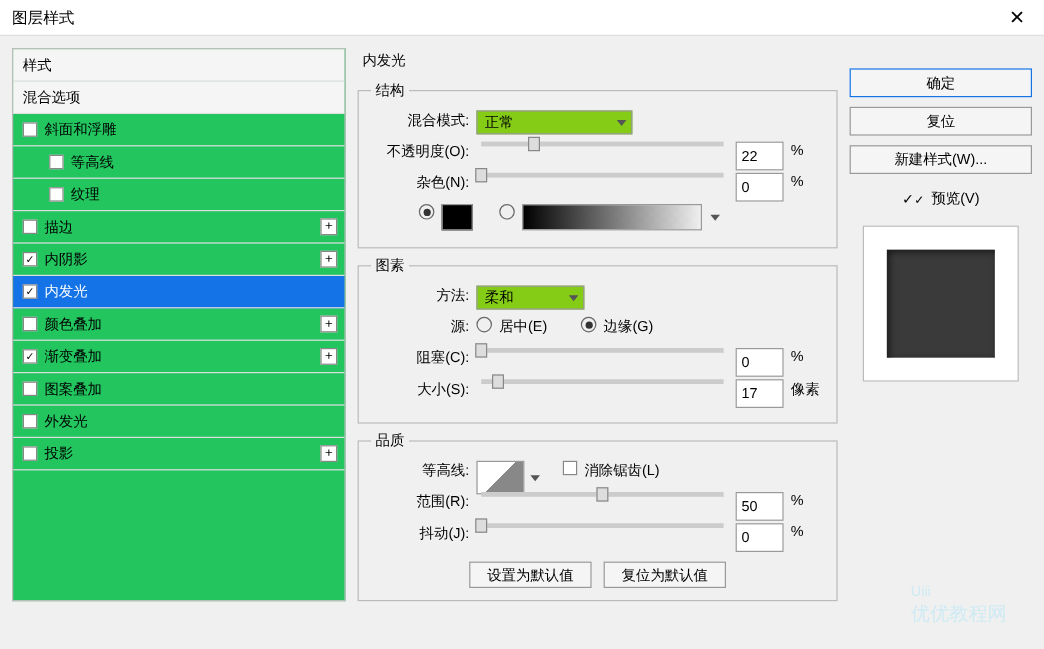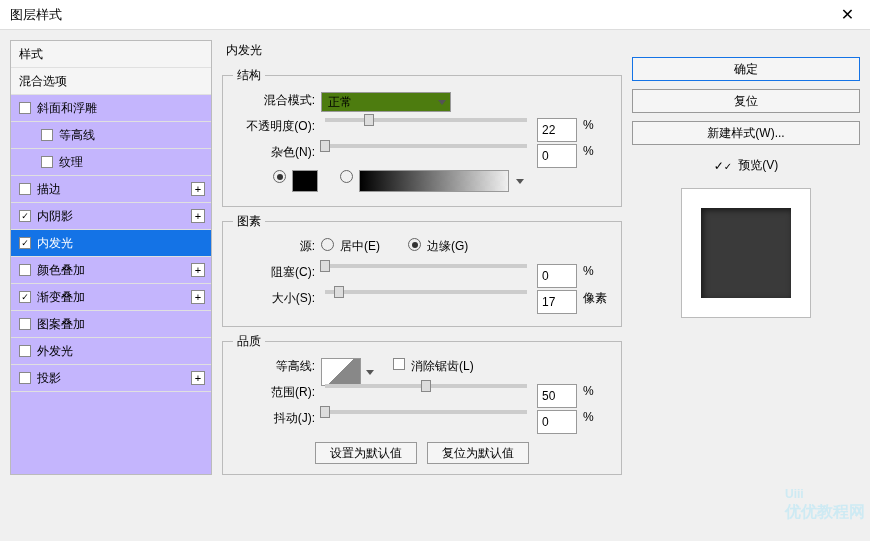--- a/index.html
+++ b/index.html
@@ -1,33 +1,33 @@
 <!DOCTYPE html>
 <html><head>
 <meta charset="utf-8">
 <style>
 * { box-sizing: border-box; margin: 0; padding: 0; font-family: "Microsoft YaHei", sans-serif; font-size: 12px; }
 body { background: #f0f0f0; width: 870px; height: 541px; overflow: hidden; }
 .titlebar { height: 30px; display: flex; align-items: center; justify-content: space-between; padding: 0 0 0 10px; background: #fff; border-bottom: 1px solid #ddd; }
 .titlebar .title { font-size: 13px; }
 .titlebar .close { width: 45px; height: 30px; display: flex; align-items: center; justify-content: center; font-size: 16px; }
 .main { display: flex; padding: 10px; gap: 10px; }
-.left-panel { width: 202px; border: 1px solid #bbb; background: #c4b5fd; }
+.left-panel { width: 278px; border: 1px solid #bbb; background: #22c55e; }
 .left-panel .item { height: 27px; display: flex; align-items: center; padding: 0 8px; border-bottom: 1px solid #e0e0e0; position: relative; }
 .left-panel .item.header { background: #f5f5f5; }
 .left-panel .item.selected { background: #1473e6; color: #fff; }
 .left-panel .item .cb { width: 12px; height: 12px; border: 1px solid #888; margin-right: 6px; display: inline-flex; align-items: center; justify-content: center; font-size: 9px; background: #fff; color: #000; }
 .left-panel .item.indent { padding-left: 30px; }
 .left-panel .item .plus { position: absolute; right: 6px; width: 14px; height: 14px; border: 1px solid #888; display: flex; align-items: center; justify-content: center; font-size: 11px; background: #fff; color: #000; }
 .center-panel { width: 400px; display: flex; flex-direction: column; gap: 6px; }
 fieldset { border: 1px solid #bbb; padding: 8px 10px 10px 10px; }
 legend { padding: 0 4px; }
 .row { display: flex; align-items: flex-start; height: 26px; gap: 6px; }
 .row .lbl { width: 82px; text-align: right; }
-.row .dd { flex: 0 0 130px; height: 20px; border: 1px solid #999; background: #4d7c0f; display: flex; align-items: center; justify-content: space-between; padding: 0 4px 0 6px; }
+.row .dd { flex: 0 0 130px; height: 20px; border: 1px solid #999; background: #84cc16; display: flex; align-items: center; justify-content: space-between; padding: 0 4px 0 6px; }
 .row .dd .arr { width: 0; height: 0; border-left: 4px solid transparent; border-right: 4px solid transparent; border-top: 5px solid #555; }
 .row .dd2 { flex: 0 0 90px; }
 .row .slider { flex: 1; height: 4px; background: #ccc; position: relative; margin: 0 4px; }
 .row .slider .thumb { position: absolute; top: -4px; width: 10px; height: 12px; background: #ddd; border: 1px solid #888; transform: translateX(-50%); }
 .row .num { width: 40px; height: 24px; border: 1px solid #999; background: #fff; padding: 0 4px; text-align: left; display: flex; align-items: center; }
 .row .unit { width: 28px; }
 .row .radio { width: 13px; height: 13px; border: 1px solid #666; border-radius: 50%; display: inline-flex; align-items: center; justify-content: center; }
 .row .radio.on::after { content: ""; width: 6px; height: 6px; background: #333; border-radius: 50%; }
 .row .swatch { width: 26px; height: 22px; background: #000; border: 1px solid #999; }
 .row .grad { width: 150px; height: 22px; border: 1px solid #999; background: linear-gradient(to right, #000, rgba(0,0,0,0)); position: relative; }
@@ -37,21 +37,21 @@
 .row .contour .arr { position: absolute; right: -14px; top: 11px; width:0;height:0;border-left:4px solid transparent;border-right:4px solid transparent;border-top:5px solid #555; }
 .row .cb2 { width: 12px; height: 12px; border: 1px solid #888; display: inline-flex; align-items: center; justify-content: center; background: #fff; }
 .btnrow { display: flex; justify-content: center; gap: 10px; margin-top: 6px; }
 .btn { height: 22px; padding: 0 14px; border: 1px solid #999; background: #f5f5f5; display: flex; align-items: center; justify-content: center; }
 .right-panel { flex: 1; display: flex; flex-direction: column; gap: 8px; align-items: stretch; padding-top: 4px; }
 .right-panel .btn { width: 100%; height: 24px; }
 .right-panel .previewrow { display: flex; align-items: center; justify-content: center; gap: 6px; margin-top: 4px; }
 .right-panel .previewrow .cb2.on::after { content: "✓"; font-size: 10px; }
 .preview-box { width: 130px; height: 130px; border: 1px solid #bbb; background: #fff; display: flex; align-items: center; justify-content: center; margin: 6px auto 0; }
 .preview-box .inner { width: 90px; height: 90px; background: #3a3a3a; box-shadow: inset 2px 2px 6px rgba(0,0,0,0.6); }
-.watermark { position: absolute; right: 5px; bottom: 18px; color: #c0e8f5; font-size: 16px; font-weight: bold; opacity: 0.7; }
+.watermark { position: absolute; right: 31px; bottom: 18px; color: #c0e8f5; font-size: 16px; font-weight: normal; opacity: 0.7; }
 .watermark .sub { font-size: 16px; display: block; text-align: right; }
 </style>
 </head>
 <body>
 
 <div class="titlebar">
   <span class="title">图层样式</span>
   <div class="close">✕</div>
 </div>
 
@@ -149,20 +149,27 @@
         <span style="width:10px;"></span>
         <span class="radio"></span>
         <div class="grad">
             <span class="arr"></span>
           </div>
       </div>
     </fieldset>
 
     <fieldset>
       <legend>图素</legend>
+      <div class="row">
+        <span class="lbl">方法:</span>
+        <div class="dd dd2">
+            <span>柔和</span>
+            <span class="arr"></span>
+          </div>
+      </div>
       <div class="row">
         <span class="lbl">源:</span>
         <span class="radio"></span>
         <span>居中(E)</span>
         <span style="width:16px;"></span>
         <span class="radio on"></span>
         <span>边缘(G)</span>
       </div>
       <div class="row">
         <span class="lbl">阻塞(C):</span>

